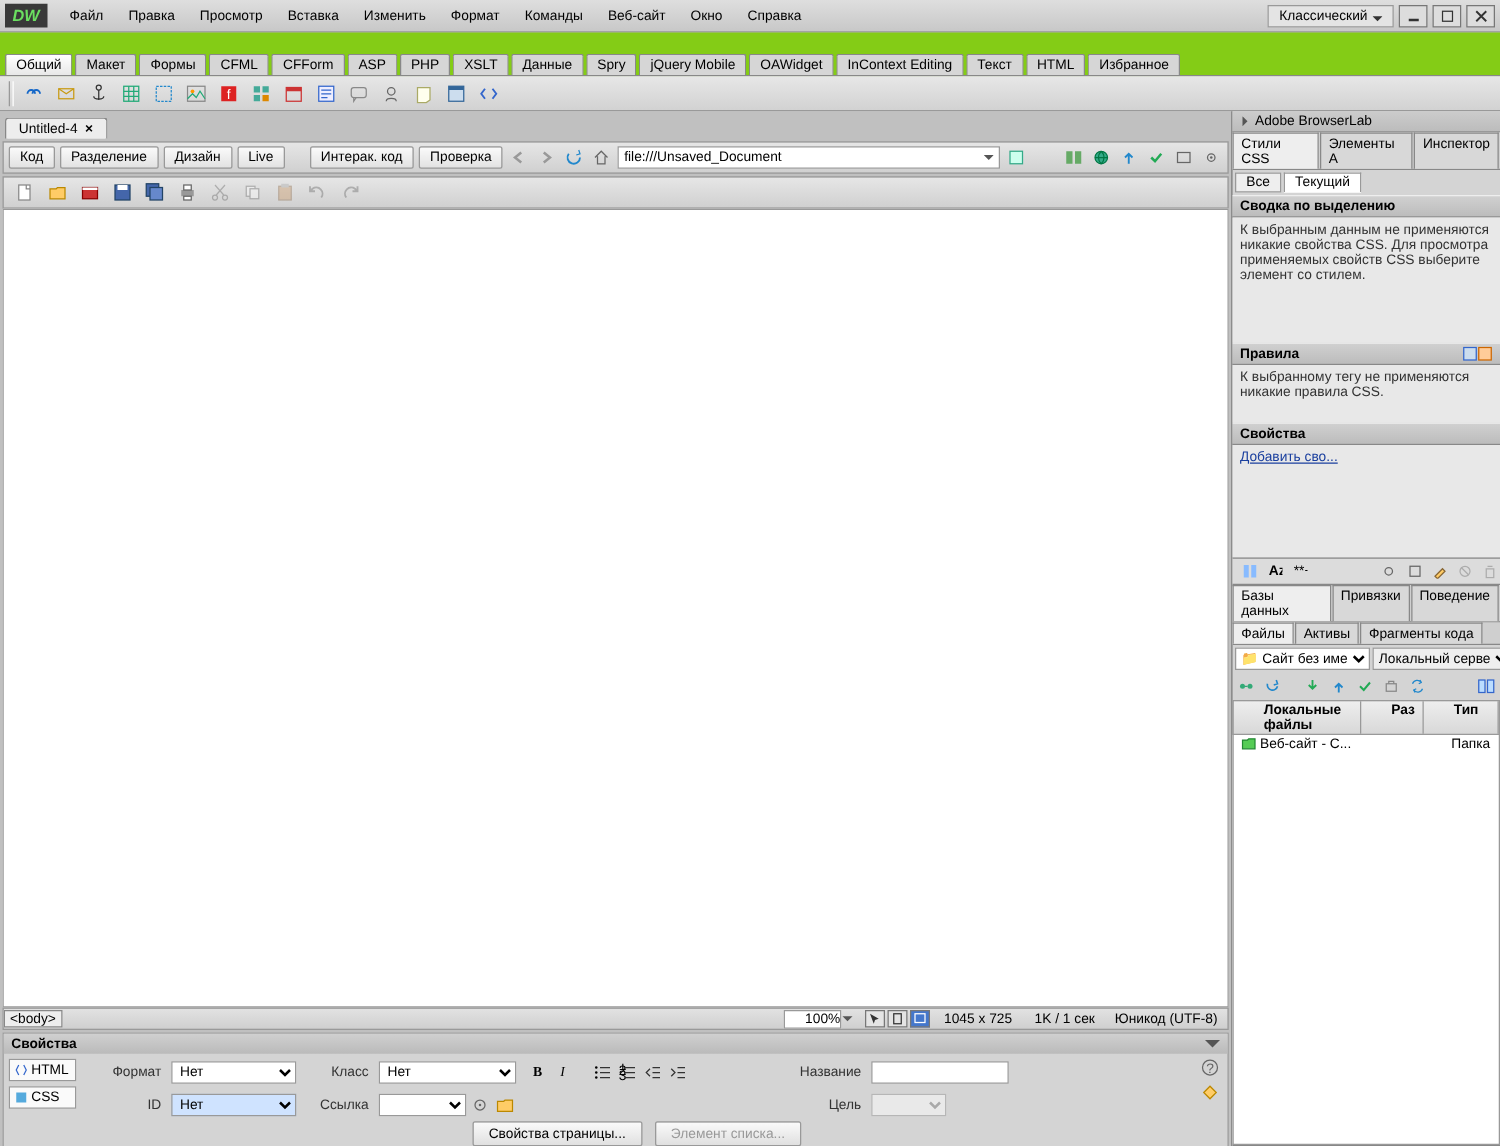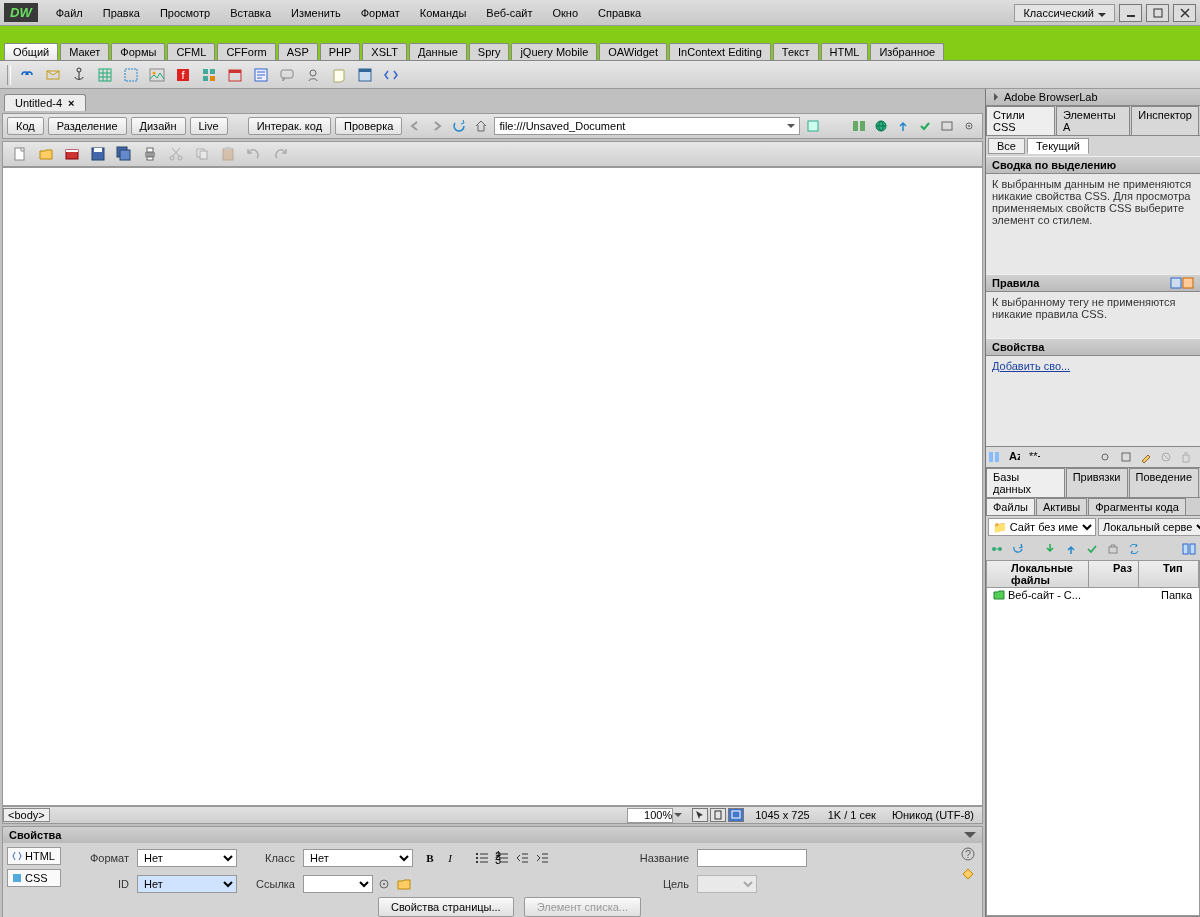--- a/index.html
+++ b/index.html
@@ -62,21 +62,21 @@
   .filespane .selrow{display:flex;gap:2px;padding:2px;}
   .filespane select{flex:1;font-size:11px;height:18px;border:1px solid #999;}
   .filespane .iconrow{display:flex;padding:2px;gap:3px;}
   .filespane .iconrow .ic{width:18px;height:18px;display:flex;align-items:center;justify-content:center;cursor:pointer;}
   .flhdr{display:flex;background:linear-gradient(#eee,#d8d8d8);border:1px solid #999;font-weight:bold;font-size:11px;}
   .flhdr .c{padding:1px 4px;border-right:1px solid #999;margin-left:20px;}
   .flbody{flex:1;background:#fff;border:1px solid #999;border-top:none;overflow:auto;font-size:11px;}
   .flrow{display:flex;padding:1px 2px;align-items:center;}
   .flrow .c{padding:0 4px;}
   .iconbar{display:flex;padding:2px;gap:2px;border-top:1px solid #888;border-bottom:1px solid #888;background:#dcdcdc;}
-  .iconbar .ic{width:18px;height:16px;display:flex;align-items:center;justify-content:flex-start;cursor:pointer;}
+  .iconbar .ic{width:18px;height:16px;display:flex;align-items:center;justify-content:flex-end;cursor:pointer;}
   svg{display:block;}
   .scrolltrack{height:16px;background:#ddd;border-top:1px solid #888;display:flex;align-items:center;}
   .scrolltrack .arrow{width:16px;height:14px;background:#ccc;border:1px solid #888;display:flex;align-items:center;justify-content:center;cursor:pointer;}
   .scrolltrack .thumb{height:14px;background:#bbb;border:1px solid #888;}
   .proppanel .hdr .helpicons{margin-left:auto;display:flex;gap:2px;}
 </style>
 </head>
 <body>
 
 <div class="menubar">

